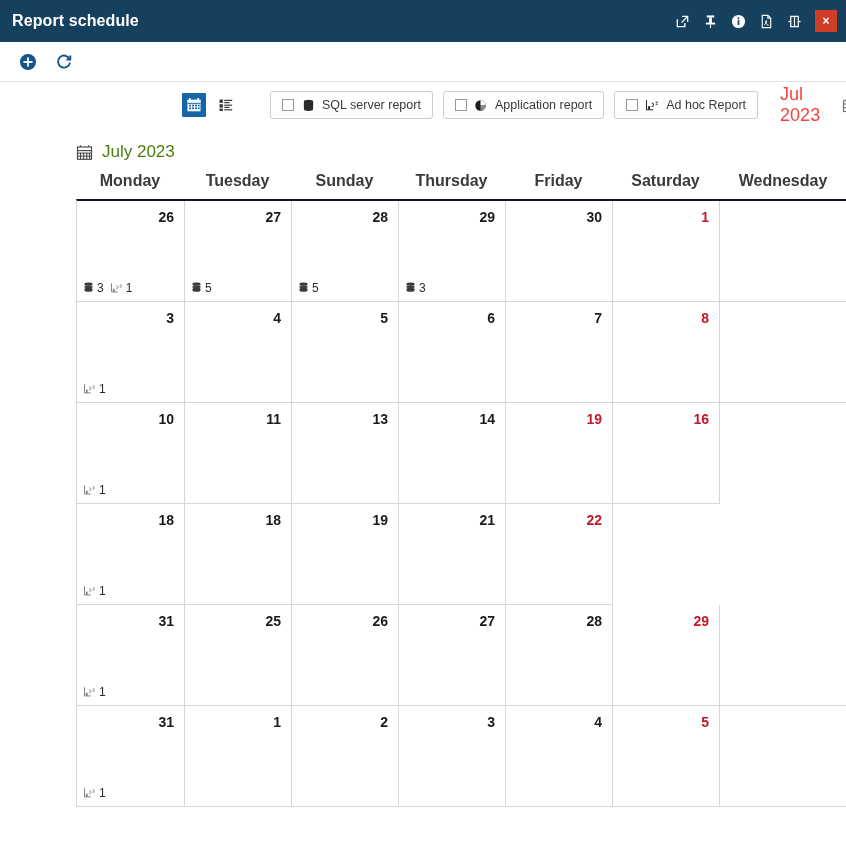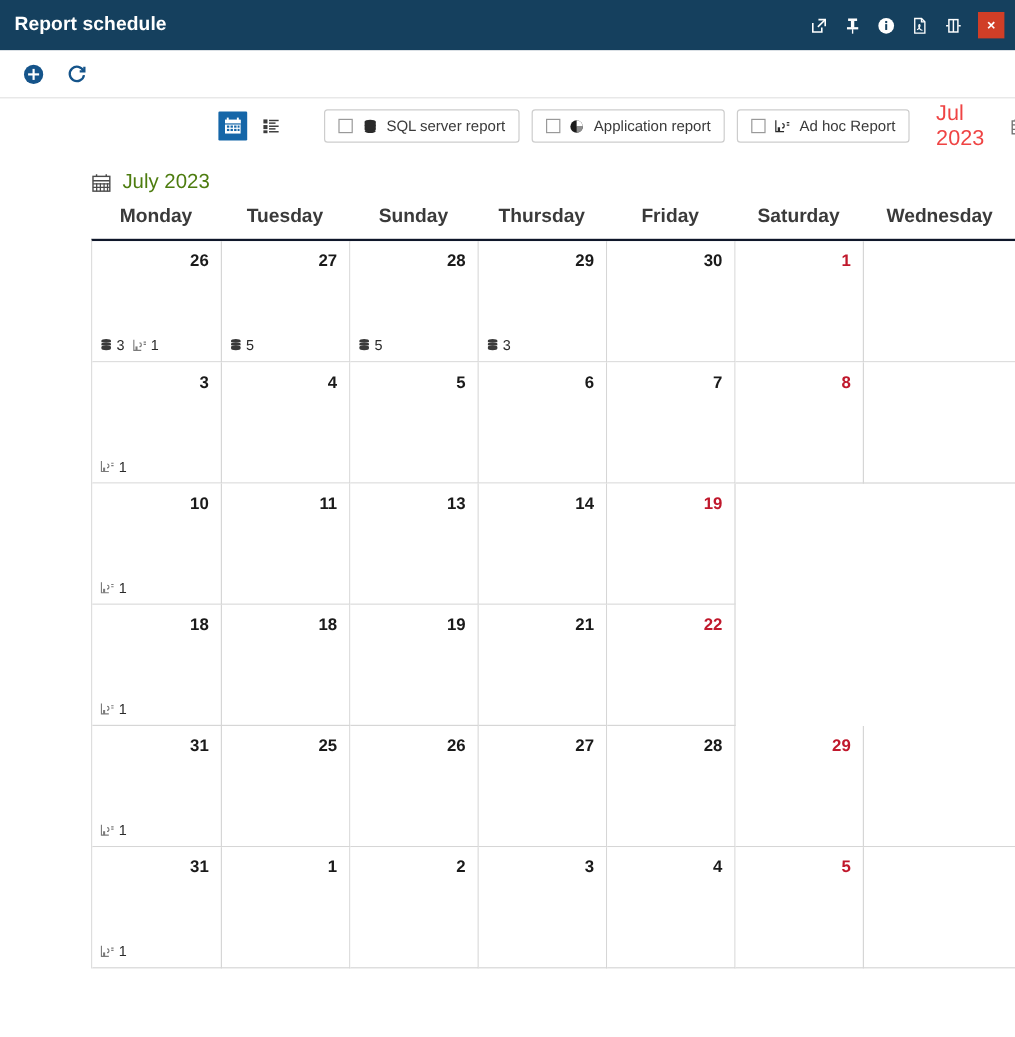--- a/index.html
+++ b/index.html
@@ -584,20 +584,23 @@
         </div>
         <div class="cell">
           <div class="daynum">13</div>
         </div>
         <div class="cell">
           <div class="daynum">14</div>
         </div>
         <div class="cell">
           <div class="daynum weekend">19</div>
         </div>
+        <div class="cell">
+          <div class="daynum weekend">16</div>
+        </div>
       </div>
       <div class="week">
         <div class="cell">
           <div class="daynum">18</div>
           <div class="badges">
             <div class="badge">
               <span>
                 <svg width="13" height="12" viewBox="0 0 15 14" fill="none" stroke="#7b7b7b" stroke-width="1.1">
                   <path d="M1.7 1.4v10.2h7.2"></path>
                   <rect x="3.3" y="7.8" width="2" height="3.8" fill="#7b7b7b" stroke="none"></rect>

